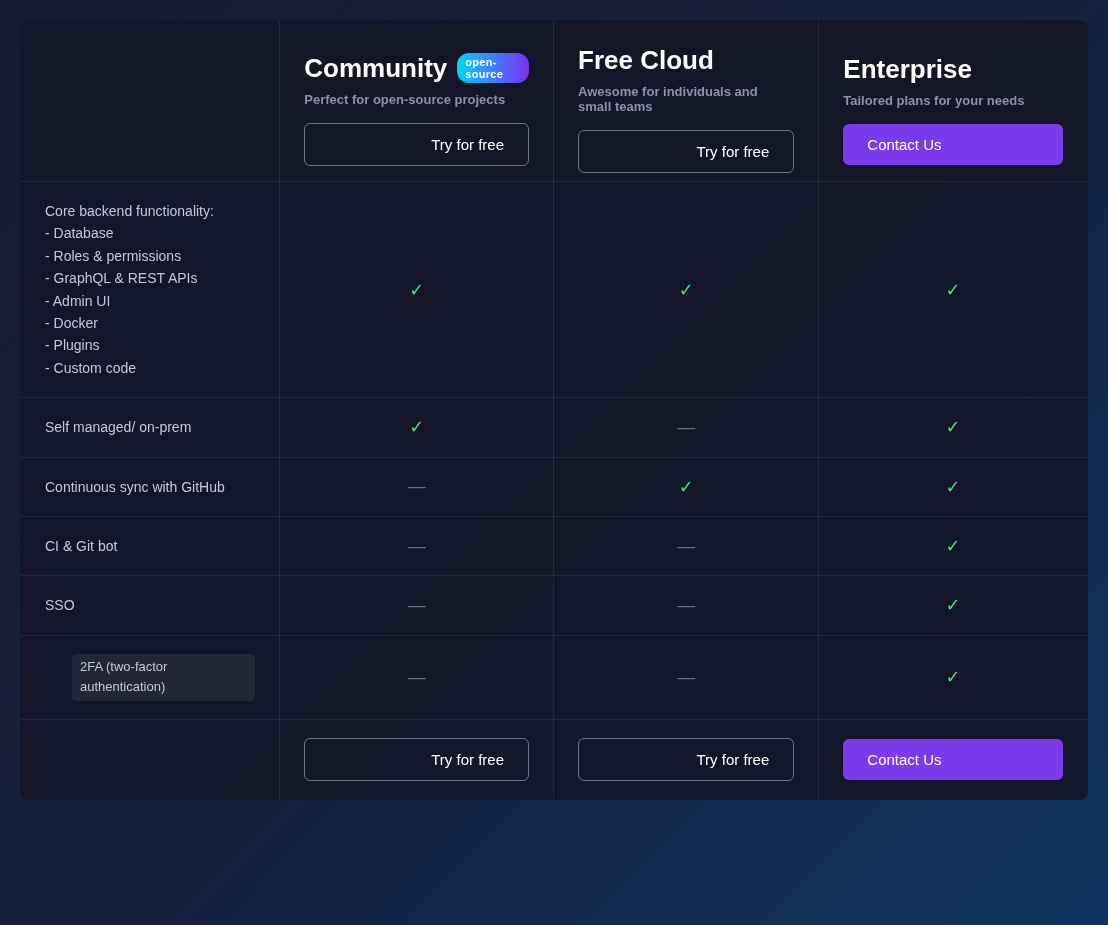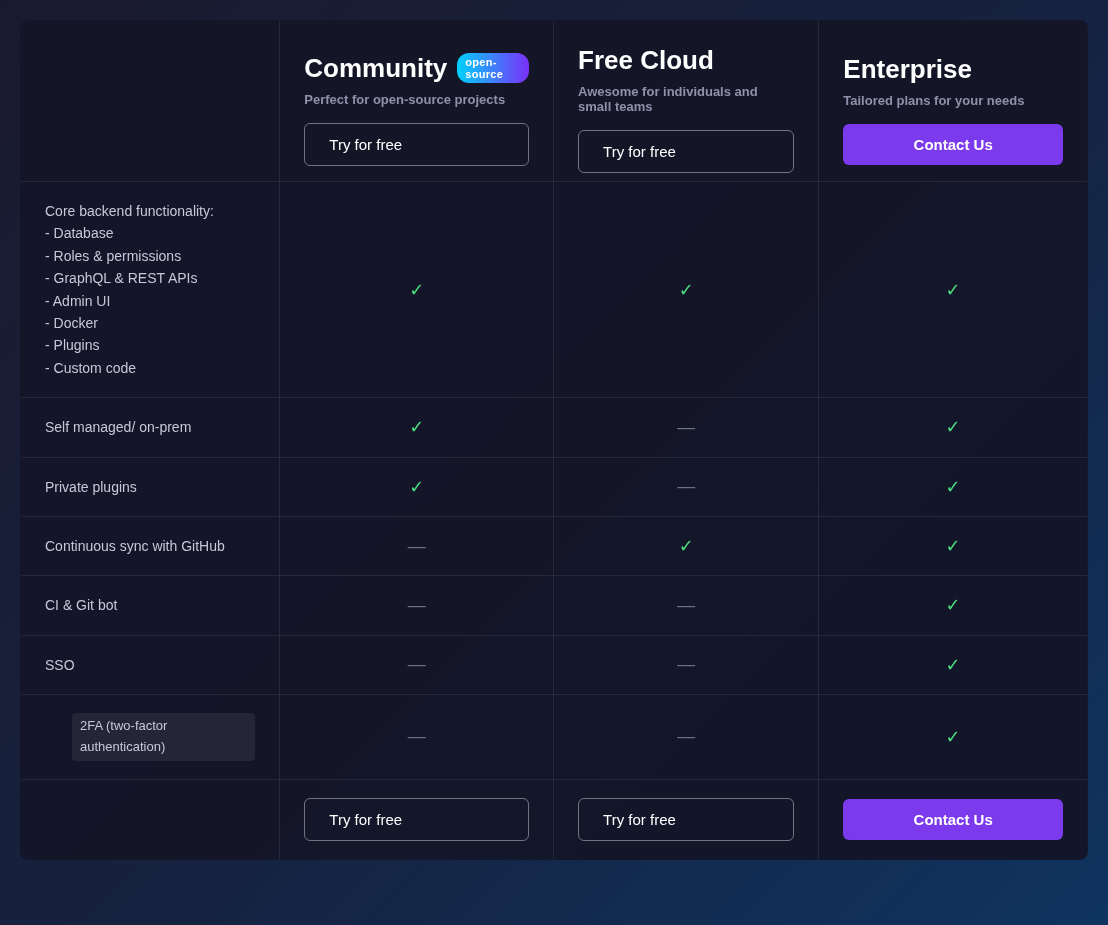--- a/index.html
+++ b/index.html
@@ -71,36 +71,36 @@
       width: 100%;
       padding: 12px 24px;
       border: 1.5px solid rgba(255,255,255,0.4);
       background: transparent;
       color: #ffffff;
       font-size: 15px;
       font-weight: 500;
       border-radius: 6px;
       cursor: pointer;
       margin-top: 16px;
-      text-align: left;
+      text-align: right;
       transition: background 0.2s;
     }
     .btn-purple {
       display: inline-block;
       width: 100%;
       padding: 12px 24px;
       background: #7c3aed;
       color: #ffffff;
       font-size: 15px;
-      font-weight: 700;
+      font-weight: 400;
       border: none;
       border-radius: 6px;
       cursor: pointer;
       margin-top: 16px;
-      text-align: center;
+      text-align: left;
       transition: background 0.2s;
     }
     .check-icon {
       color: #4ade80;
       font-size: 18px;
     }
     .dash-icon {
       color: #6b7280;
       font-size: 18px;
     }
@@ -172,26 +172,20 @@
           <td class="cell-center"><span class="check-icon">✓</span></td>
           <td class="cell-center"><span class="check-icon">✓</span></td>
         </tr>
         <tr>
           <td class="feature-col">Self managed/ on-prem</td>
           <td class="cell-center"><span class="check-icon">✓</span></td>
           <td class="cell-center"><span class="dash-icon">—</span></td>
           <td class="cell-center"><span class="check-icon">✓</span></td>
         </tr>
         <tr>
-          <td class="feature-col">Private plugins</td>
-          <td class="cell-center"><span class="check-icon">✓</span></td>
-          <td class="cell-center"><span class="dash-icon">—</span></td>
-          <td class="cell-center"><span class="check-icon">✓</span></td>
-        </tr>
-        <tr>
           <td class="feature-col">Continuous sync with GitHub</td>
           <td class="cell-center"><span class="dash-icon">—</span></td>
           <td class="cell-center"><span class="check-icon">✓</span></td>
           <td class="cell-center"><span class="check-icon">✓</span></td>
         </tr>
         <tr>
           <td class="feature-col">CI &amp; Git bot</td>
           <td class="cell-center"><span class="dash-icon">—</span></td>
           <td class="cell-center"><span class="dash-icon">—</span></td>
           <td class="cell-center"><span class="check-icon">✓</span></td>

